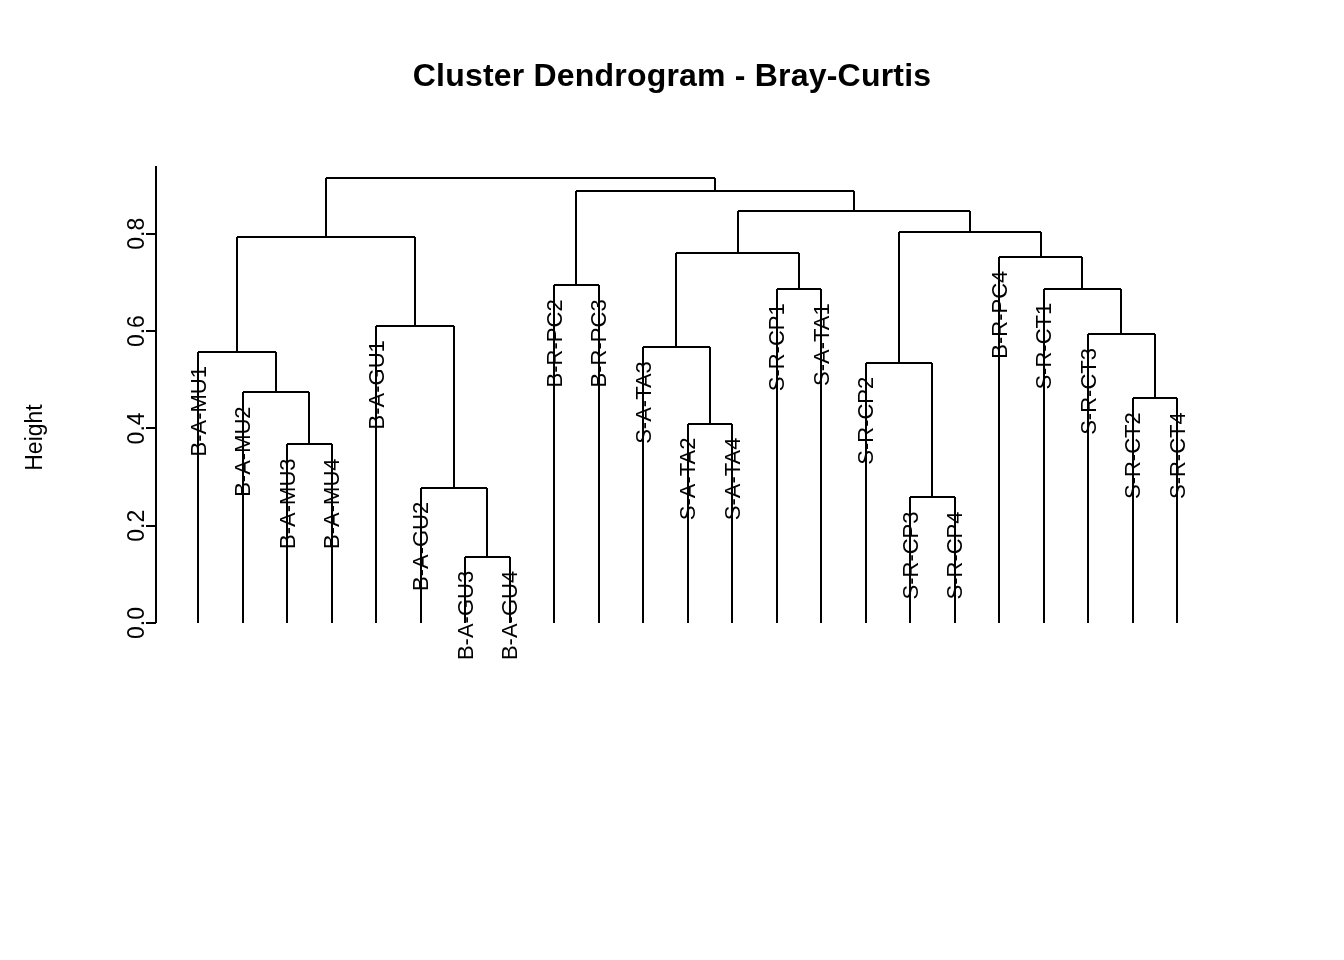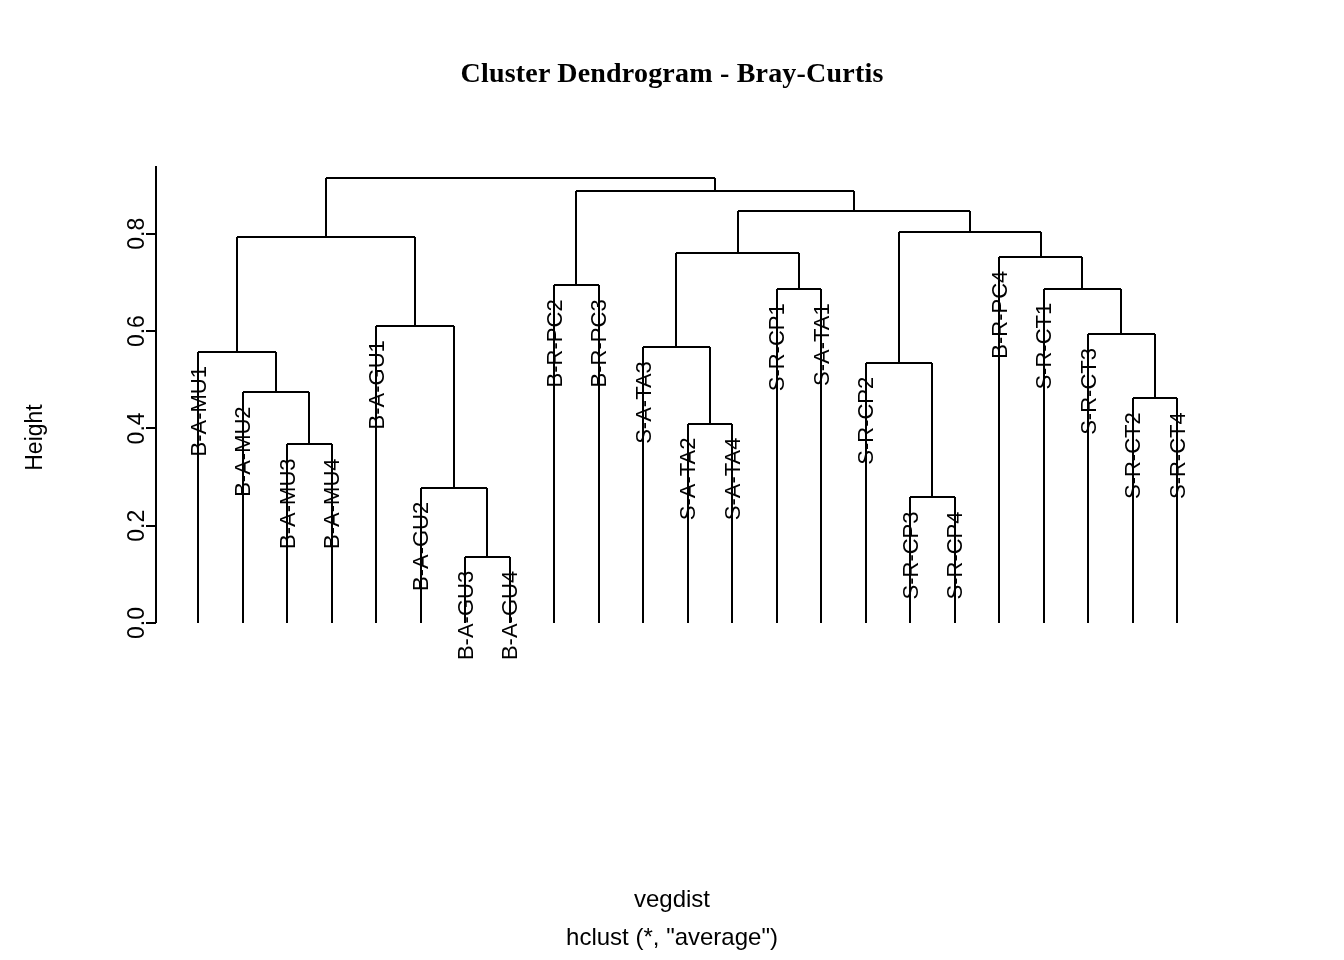--- a/index.html
+++ b/index.html
@@ -1,20 +1,20 @@
 <!DOCTYPE html>
 <html><head>
 <meta charset="utf-8">
 <style>
   html,body{margin:0;padding:0;background:#ffffff;}
   body{width:1344px;height:960px;font-family:"Liberation Sans",sans-serif;color:#000;overflow:hidden;position:relative;}
   #root{position:relative;width:1344px;height:960px;}
   #title{
     position:absolute;left:0;top:57px;width:1344px;text-align:center;
-    font-size:28px;font-weight:bold;letter-spacing:.2px;font-family:Liberation Serif, serif;
+    font-size:32px;font-weight:bold;letter-spacing:.2px;
   }
   #ylab{
     position:absolute;left:-46px;top:424px;width:160px;text-align:center;
     font-size:23px;transform:rotate(-90deg);transform-origin:center center;
   }
   #caption{
     position:absolute;left:0;top:880px;width:1344px;text-align:center;
     font-size:24px;line-height:38px;
   }
   #caption div{white-space:pre;}
@@ -133,18 +133,14 @@
         <text x="918" y="511.483" class="leaf-label" fill="#000000" text-anchor="end" transform="rotate(-90 918 511.483)">S-R-CP3</text>
         <text x="962.5" y="511.483" class="leaf-label" fill="#000000" text-anchor="end" transform="rotate(-90 962.5 511.483)">S-R-CP4</text>
         <text x="1007" y="270.6655" class="leaf-label" fill="#000000" text-anchor="end" transform="rotate(-90 1007 270.6655)">B-R-PC4</text>
         <text x="1051.5" y="302.7745" class="leaf-label" fill="#000000" text-anchor="end" transform="rotate(-90 1051.5 302.7745)">S-R-CT1</text>
         <text x="1096" y="348.019" class="leaf-label" fill="#000000" text-anchor="end" transform="rotate(-90 1096 348.019)">S-R-CT3</text>
         <text x="1140.5" y="412.23699999999997" class="leaf-label" fill="#000000" text-anchor="end" transform="rotate(-90 1140.5 412.23699999999997)">S-R-CT2</text>
         <text x="1185" y="412.23699999999997" class="leaf-label" fill="#000000" text-anchor="end" transform="rotate(-90 1185 412.23699999999997)">S-R-CT4</text>
       </g>
   </svg>
 
-  <div id="caption">
-    <div>vegdist</div>
-    <div>hclust (*, "average")</div>
-  </div>
 
 </div>
 
 </body></html>

